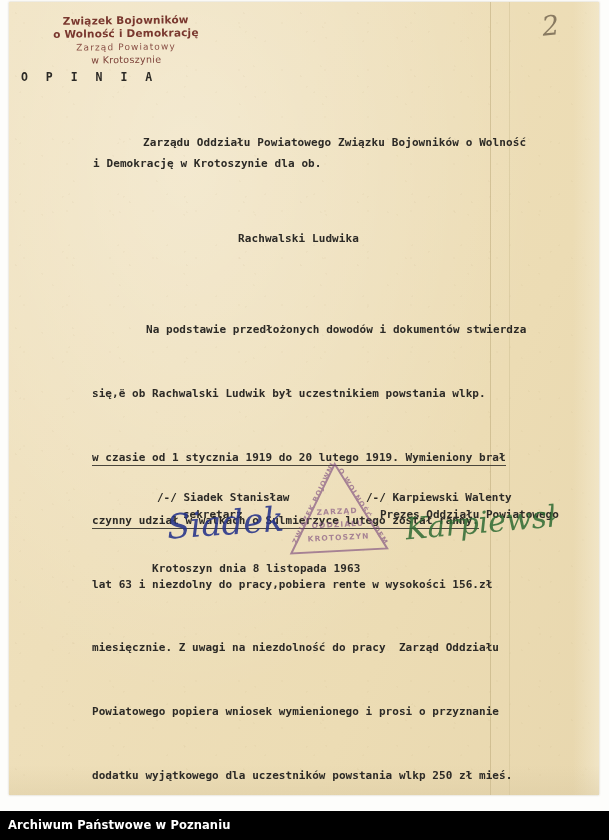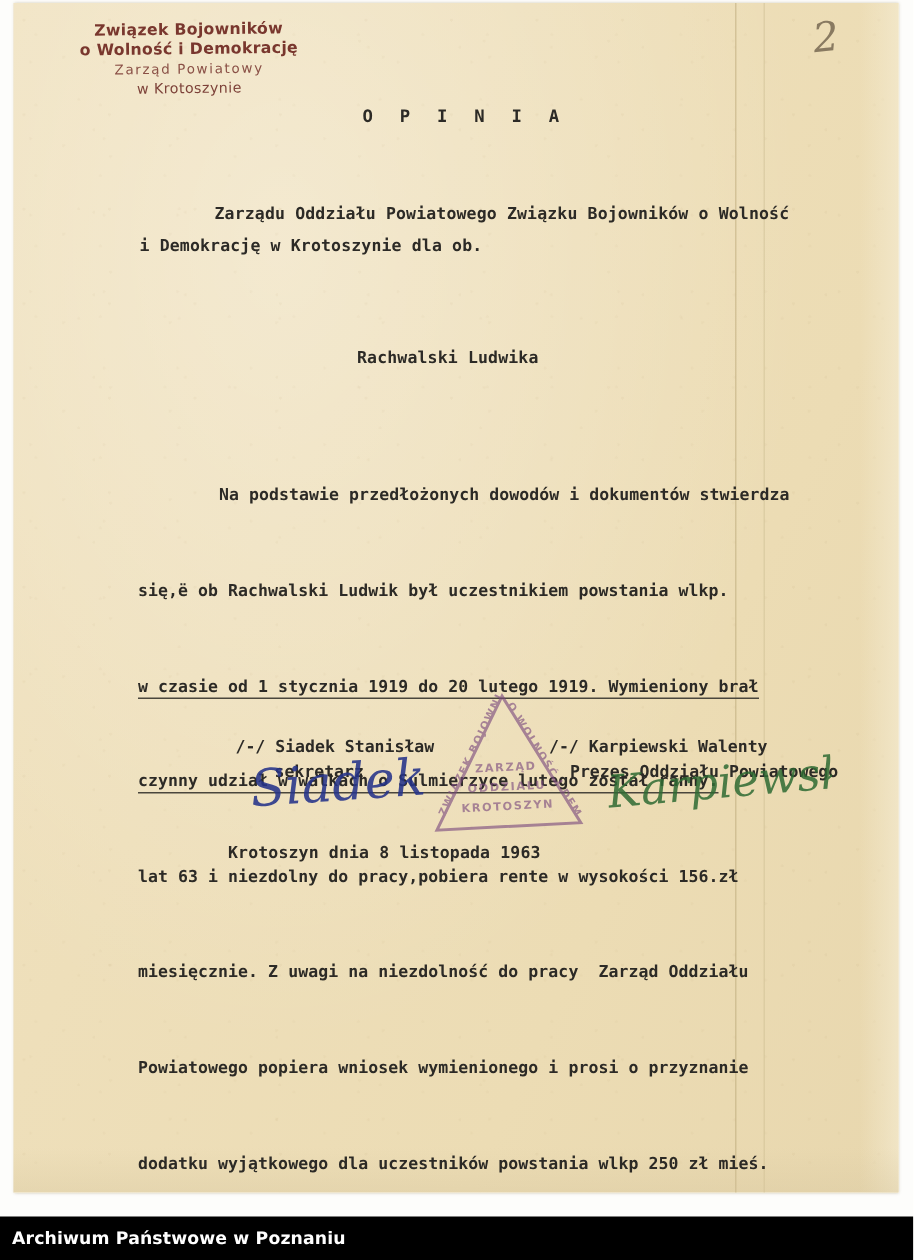--- a/index.html
+++ b/index.html
@@ -119,21 +119,21 @@
     transform: rotate(-6deg);
     opacity: .78;
   }
 
   
   .doc-title {
     position: absolute;
     left: 0;
     top: 68px;
     width: 590px;
-    text-align: center;
+    text-align: left;
     font-size: 11.5px;
     letter-spacing: 5.5px;
     padding-left: 12px;
     box-sizing: border-box;
   }
 
   
   .addressee {
     position: absolute;
     left: 84px;

